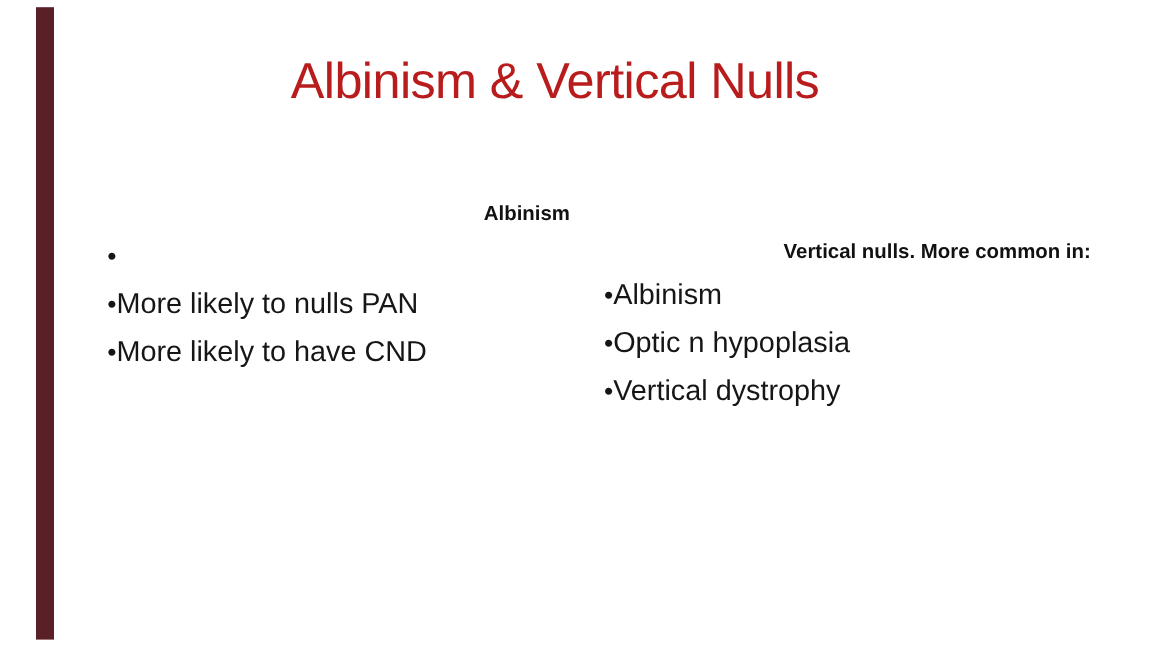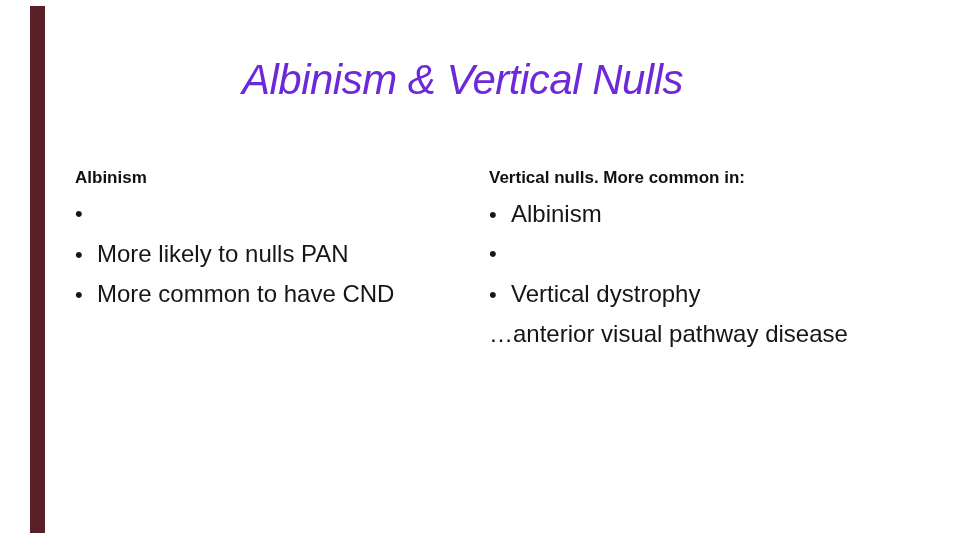--- a/index.html
+++ b/index.html
@@ -18,39 +18,39 @@
   .accent-bar {
     position: absolute;
     left: 30px;
     top: 6px;
     width: 15px;
     height: 527px;
     background: #5a2028; 
   }
   .slide-title {
     position: absolute;
-    top: 52px;
+    top: 40px;
     left: 60px;
     width: 805px;
     height: 56px;
     line-height: 56px;
     text-align: center;
     font-size: 42px;
     font-weight: 300;
-    color: #6d28d9;
+    color: #b91c1c;
     letter-spacing: -0.5px;
     white-space: nowrap;
-    font-style: italic;
   }
   .column {
     position: absolute;
     top: 166px;
+    text-align: right;
   }
   .column.left  { left: 75px;  width: 400px; }
-  .column.right { left: 489px; width: 420px; }
+  .column.right { left: 489px; width: 420px; margin-top: 32px; }
   .col-header {
     font-size: 17px;
     font-weight: bold;
     color: #111111;
     line-height: 24px;
     margin-bottom: 4px;
     white-space: nowrap;
   }
   .col-list {
     margin: 0;
@@ -87,39 +87,36 @@
     <ul class="col-list">
       <li class="line">
         <span class="bullet-glyph" data-bind="glyphs.bullet">•</span>
       </li>
       <li class="line">
         <span class="bullet-glyph" data-bind="glyphs.bullet">•</span>
         <span data-bind="columns.left.items.1">More likely to nulls PAN</span>
       </li>
       <li class="line">
         <span class="bullet-glyph" data-bind="glyphs.bullet">•</span>
-        <span data-bind="columns.left.items.2">More common to have CND</span>
+        <span data-bind="columns.left.items.2">More likely to have CND</span>
       </li>
     </ul>
   </div>
 
   <div class="column right">
     <div class="col-header" data-bind="columns.right.header">Vertical nulls. More common in:</div>
     <ul class="col-list">
       <li class="line">
         <span class="bullet-glyph" data-bind="glyphs.bullet">•</span>
         <span data-bind="columns.right.items.0">Albinism</span>
       </li>
       <li class="line">
         <span class="bullet-glyph" data-bind="glyphs.bullet">•</span>
+        <span data-bind="columns.right.items.1">Optic n hypoplasia</span>
       </li>
       <li class="line">
         <span class="bullet-glyph" data-bind="glyphs.bullet">•</span>
         <span data-bind="columns.right.items.2">Vertical dystrophy</span>
-      </li>
-      <li class="line plain-line">
-
-        <span data-bind="columns.right.footer">…anterior visual pathway disease</span>
       </li>
     </ul>
   </div>
 
 </div>
 
 </body></html>

